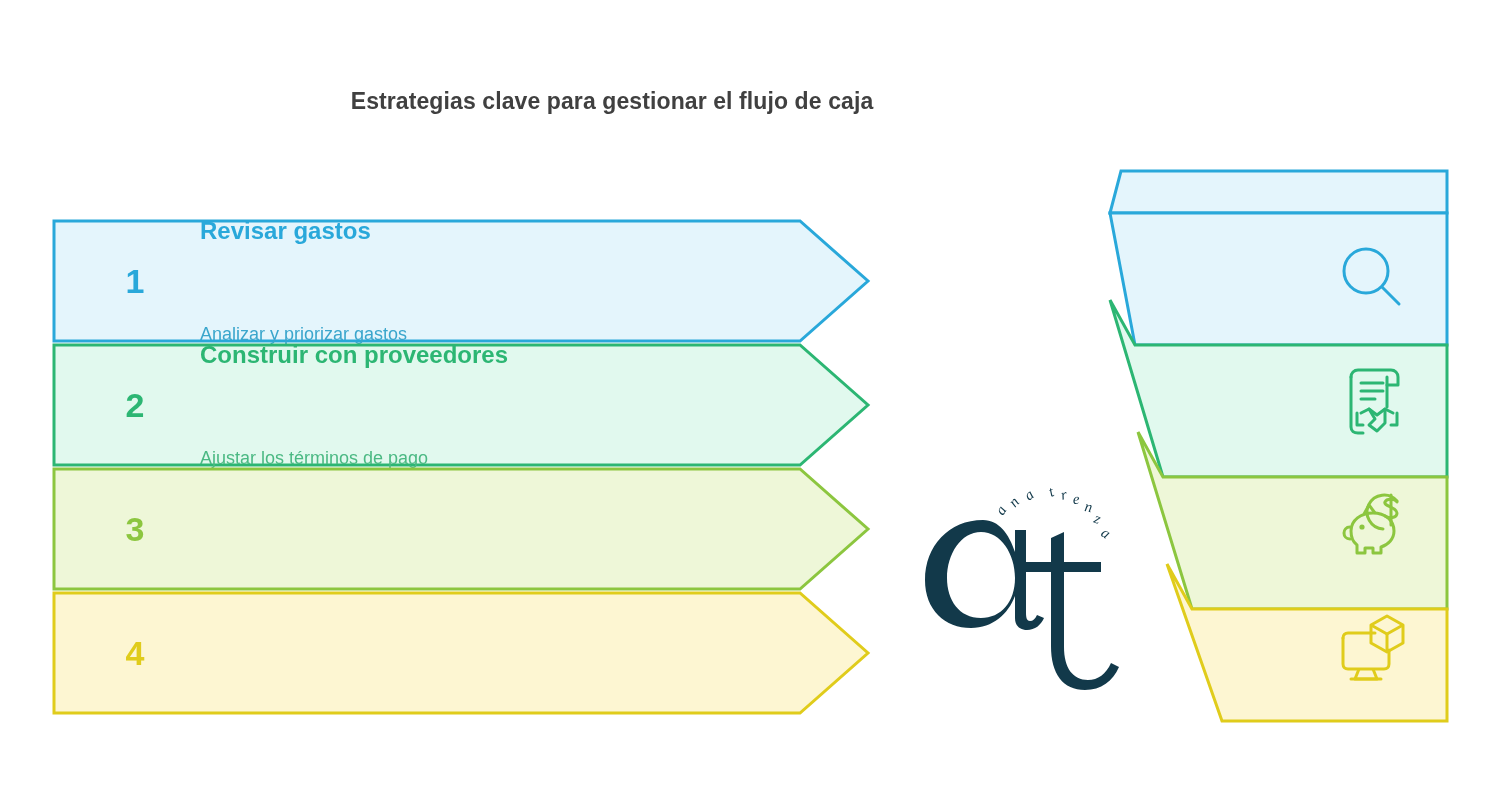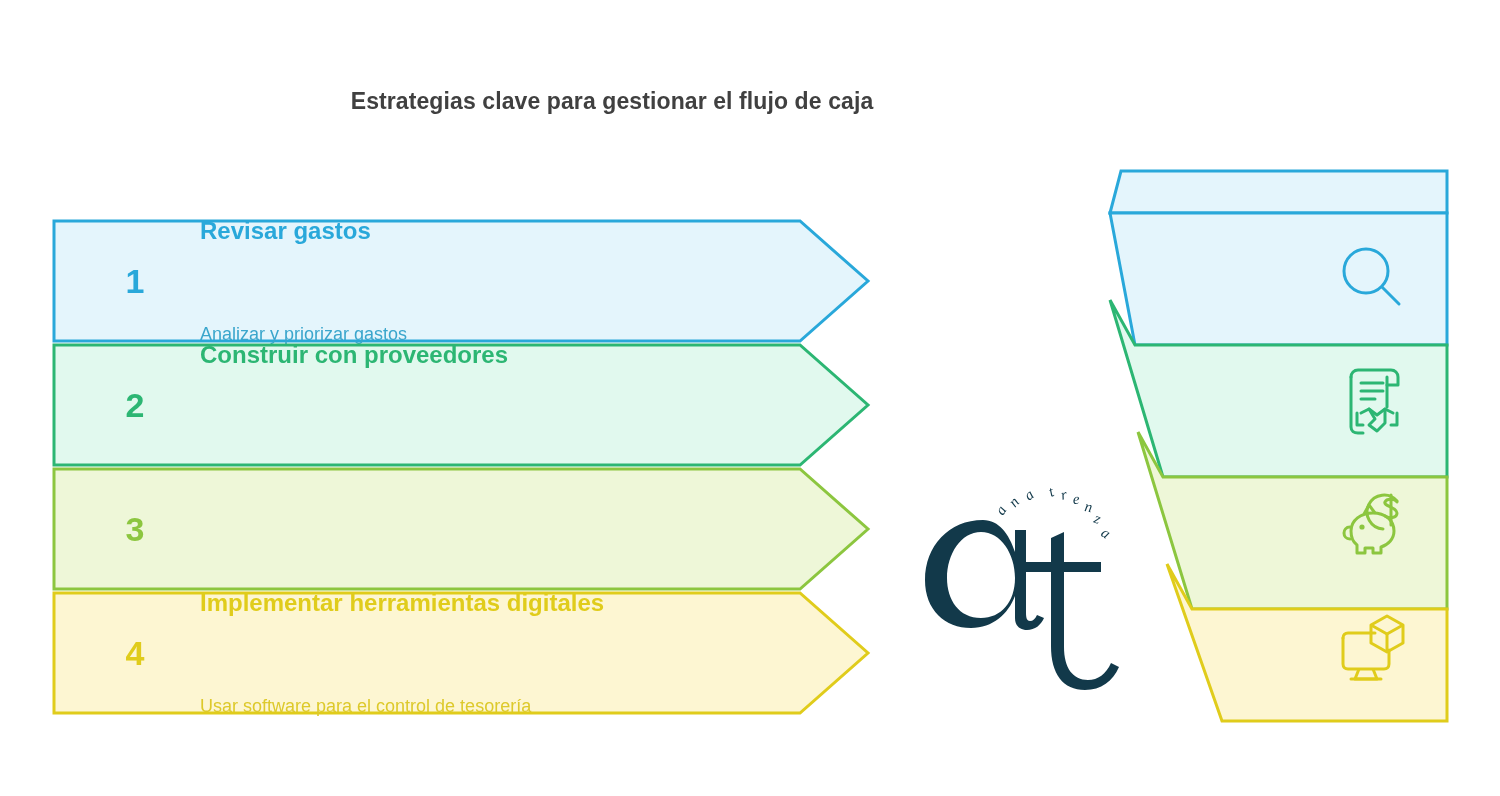--- a/index.html
+++ b/index.html
@@ -129,41 +129,38 @@
     </div>
   </div>
 
   <div class="arrow-row" style="top:124px;">
     <svg class="arrow-svg" viewBox="0 0 820 124">
       <path d="M2,2 L748,2 L816,62 L748,122 L2,122 Z" fill="#e1f9ee" stroke="#2cb673" stroke-width="3" stroke-linejoin="miter"></path>
     </svg>
     <div class="arrow-num" style="color:#2cb673;">2</div>
     <div class="arrow-texts">
       <div class="arrow-heading" style="color:#2cb673;">Construir con proveedores</div>
+      <div class="arrow-sub" style="color:#4bb983;">Ajustar los términos de pago</div>
     </div>
   </div>
 
   <div class="arrow-row" style="top:248px;">
     <svg class="arrow-svg" viewBox="0 0 820 124">
       <path d="M2,2 L748,2 L816,62 L748,122 L2,122 Z" fill="#eef7d8" stroke="#8cc63f" stroke-width="3" stroke-linejoin="miter"></path>
     </svg>
     <div class="arrow-num" style="color:#8cc63f;">3</div>
     <div class="arrow-texts">
     </div>
   </div>
 
   <div class="arrow-row" style="top:372px;">
     <svg class="arrow-svg" viewBox="0 0 820 124">
       <path d="M2,2 L748,2 L816,62 L748,122 L2,122 Z" fill="#fdf6d2" stroke="#e0cc1b" stroke-width="3" stroke-linejoin="miter"></path>
     </svg>
     <div class="arrow-num" style="color:#e0cc1b;">4</div>
-    <div class="arrow-texts">
-      <div class="arrow-heading" style="color:#e0cc1b;">Implementar herramientas digitales</div>
-      <div class="arrow-sub" style="color:#ddc92b;">Usar software para el control de tesorería</div>
-    </div>
   </div>
 </div>
 
 <div id="brand-logo">
   <svg viewBox="0 0 230 240" width="230" height="240">
 
     <path d="M78,52 C44,52 20,78 20,112 C20,142 40,160 66,160 C88,160 103,146 110,128
              L110,150 C110,158 115,162 122,162 C130,162 136,157 139,150
              L132,147 C130,151 128,153 125,153 C122,153 121,150 121,145 L121,62
              L110,62 L110,84 C104,66 94,52 78,52 Z

